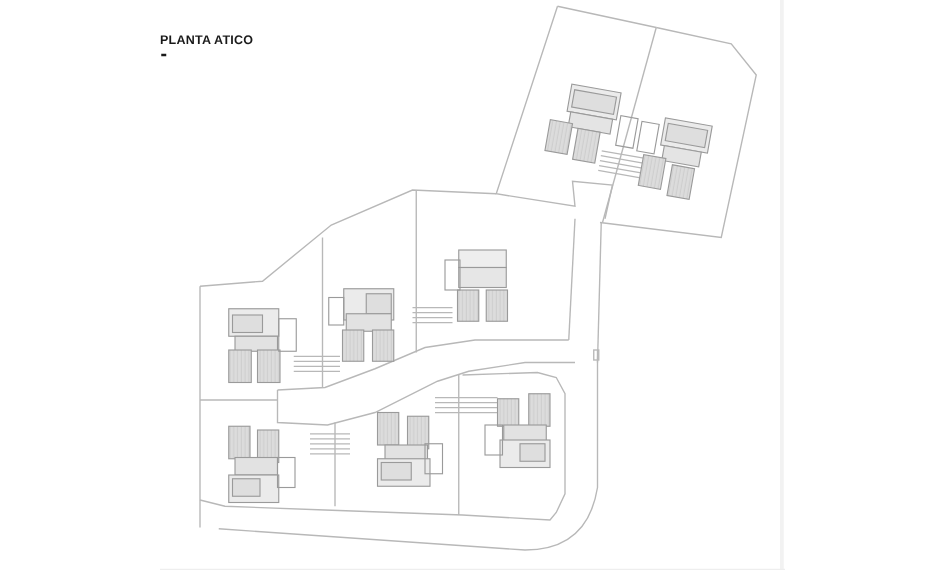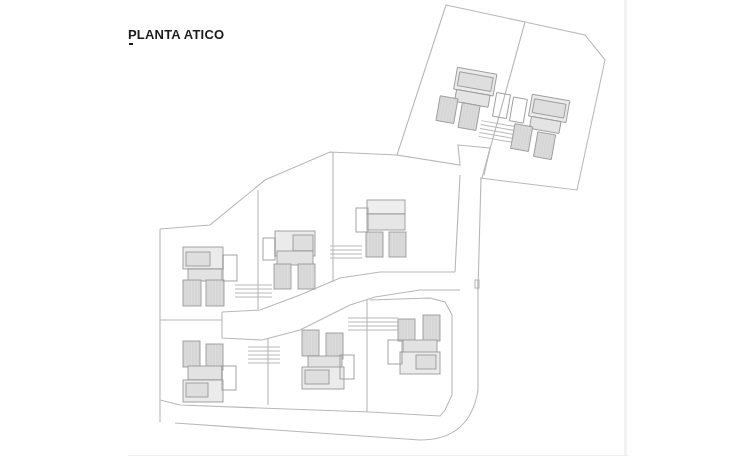--- a/index.html
+++ b/index.html
@@ -1,17 +1,17 @@
 <!DOCTYPE html>
 <html><head>
 <meta charset="utf-8">
 <style>
   html, body { margin:0; padding:0; }
   body { width:756px; height:456px; background:#ffffff; position:relative; overflow:hidden; font-family:"Liberation Sans", sans-serif; }
-  .title { position:absolute; left:128px; top:27px; font-size:13px; font-weight:bold; color:#1a1a1a; letter-spacing:0.2px; }
+  .title { position:absolute; left:128px; top:27px; font-size:10px; font-weight:bold; color:#1a1a1a; letter-spacing:0.2px; }
   .title-mark { position:absolute; left:129px; top:43px; width:4px; height:2px; background:#1a1a1a; }
   .page-edge { position:absolute; left:624px; top:0; width:3px; height:456px; background:#f2f2f2; }
   .bottom-edge { position:absolute; left:128px; top:455px; width:500px; height:1px; background:#eeeeee; }
   svg.plan { position:absolute; left:0; top:0; }
 </style>
 </head>
 <body>
 
 <div class="title">PLANTA ATICO</div>
 <div class="title-mark"></div>

